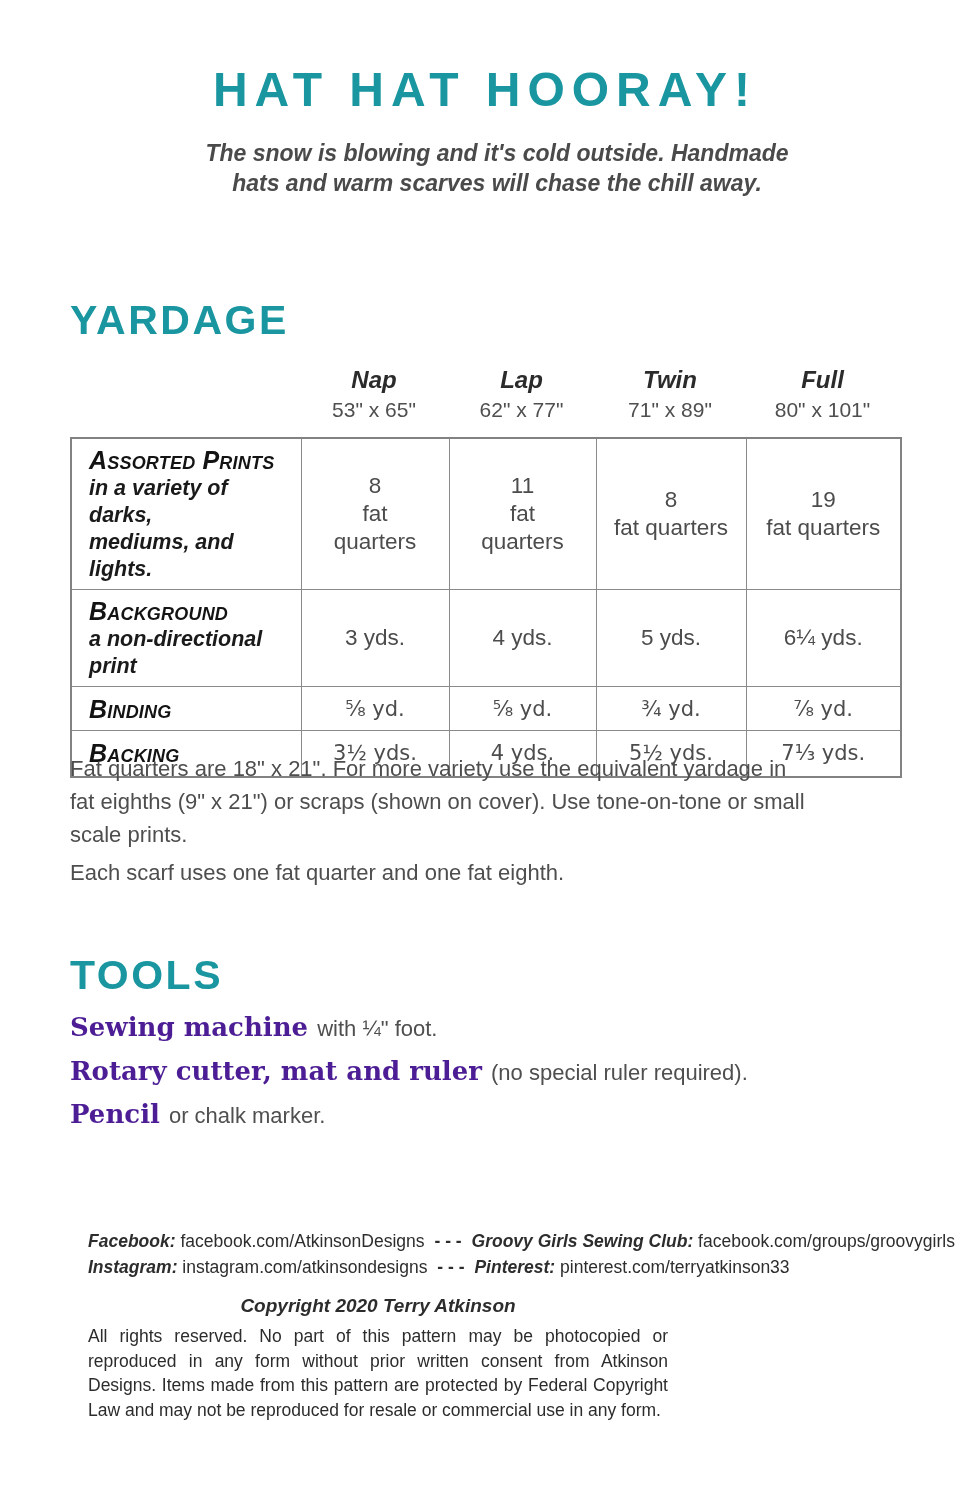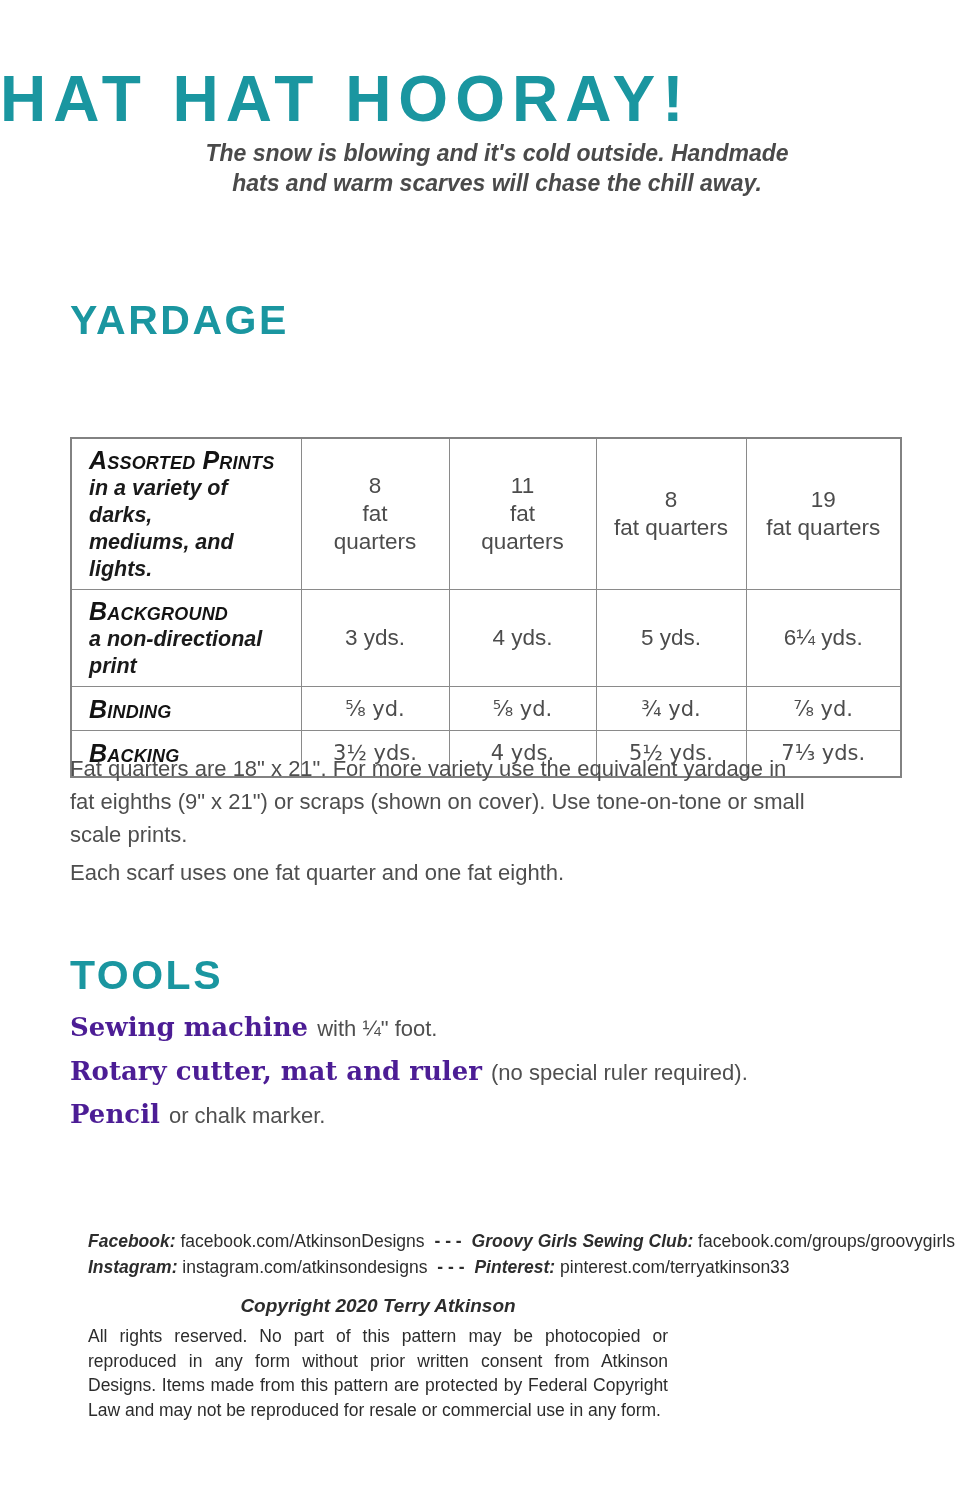--- a/index.html
+++ b/index.html
@@ -2,22 +2,22 @@
 <html><head>
 <meta charset="utf-8">
 <style>
   * { margin:0; padding:0; box-sizing:border-box; }
   html,body { background:#ffffff; }
   .page {
     position:relative; width:970px; height:1500px; background:#ffffff;
     font-family:"Liberation Sans", sans-serif; overflow:hidden;
   }
   .page-title {
-    position:absolute; top:62px; left:0; right:0; 
-    font-size:64px; font-weight:700; letter-spacing:7px; color:#1A96A0;
+    position:absolute; top:62px; left:0; right:0; text-align:center;
+    font-size:48px; font-weight:700; letter-spacing:7px; color:#1A96A0;
   }
   .page-subtitle {
     position:absolute; top:138px; left:0; right:0; text-align:center;
     font-size:23px; font-weight:700; font-style:italic; color:#4a4a4a;
     line-height:30px; white-space:pre-line;padding-left:24px;
   }
   .section-heading {
     position:absolute; left:70px; font-size:41px; font-weight:700;
     letter-spacing:2.5px; color:#1A96A0;
   }
@@ -93,20 +93,39 @@
 <body>
 
 <div class="page">
 
   <div class="page-title">HAT HAT HOORAY!</div>
   <div class="page-subtitle">The snow is blowing and it's cold outside. Handmade
 hats and warm scarves will chase the chill away.</div>
 
   <div class="section-heading" id="yardage-heading">YARDAGE</div>
 
+  <div class="cols-header">
+    <div class="col-h"></div>
+    <div class="col-h">
+      <div class="col-name">Nap</div>
+      <div class="col-size">53" x 65"</div>
+    </div>
+    <div class="col-h">
+      <div class="col-name">Lap</div>
+      <div class="col-size">62" x 77"</div>
+    </div>
+    <div class="col-h">
+      <div class="col-name">Twin</div>
+      <div class="col-size">71" x 89"</div>
+    </div>
+    <div class="col-h">
+      <div class="col-name">Full</div>
+      <div class="col-size">80" x 101"</div>
+    </div>
+  </div>
 
   <table class="yardage-table">
     <colgroup>
       <col style="width:230px">
         <col style="width:148px">
         <col style="width:147px">
         <col style="width:150px">
         <col style="width:155px">
     </colgroup>
     <tbody>

